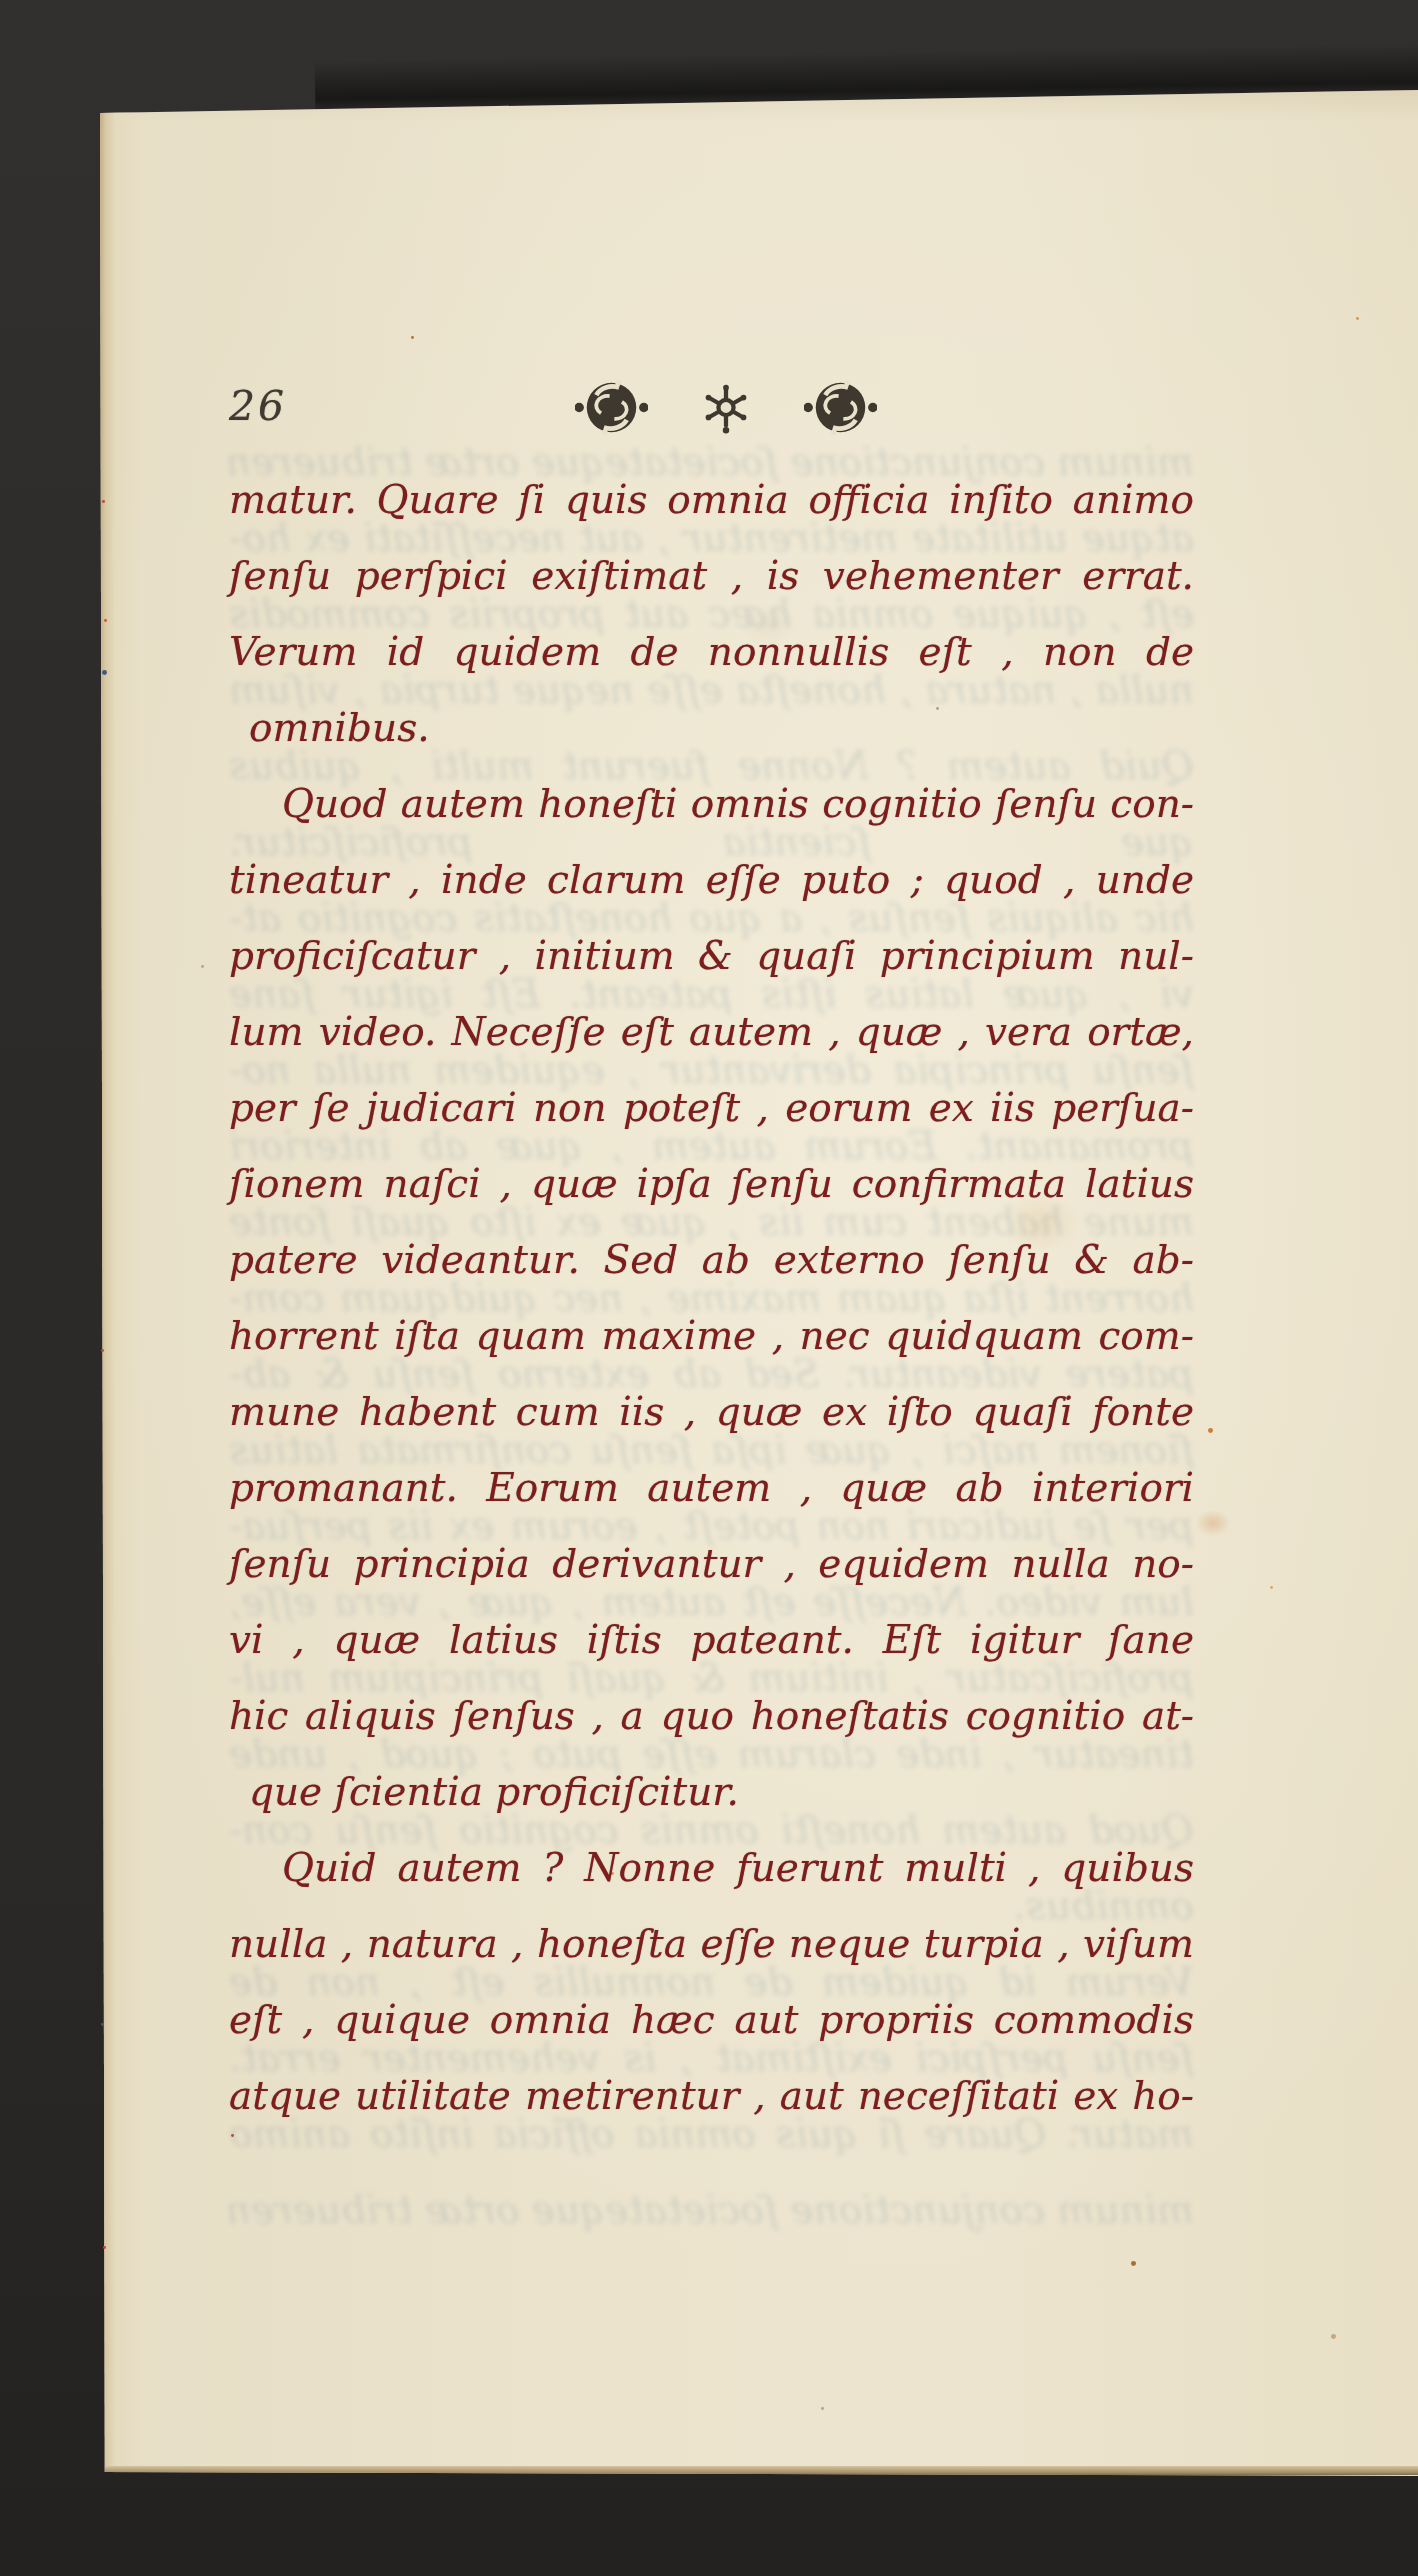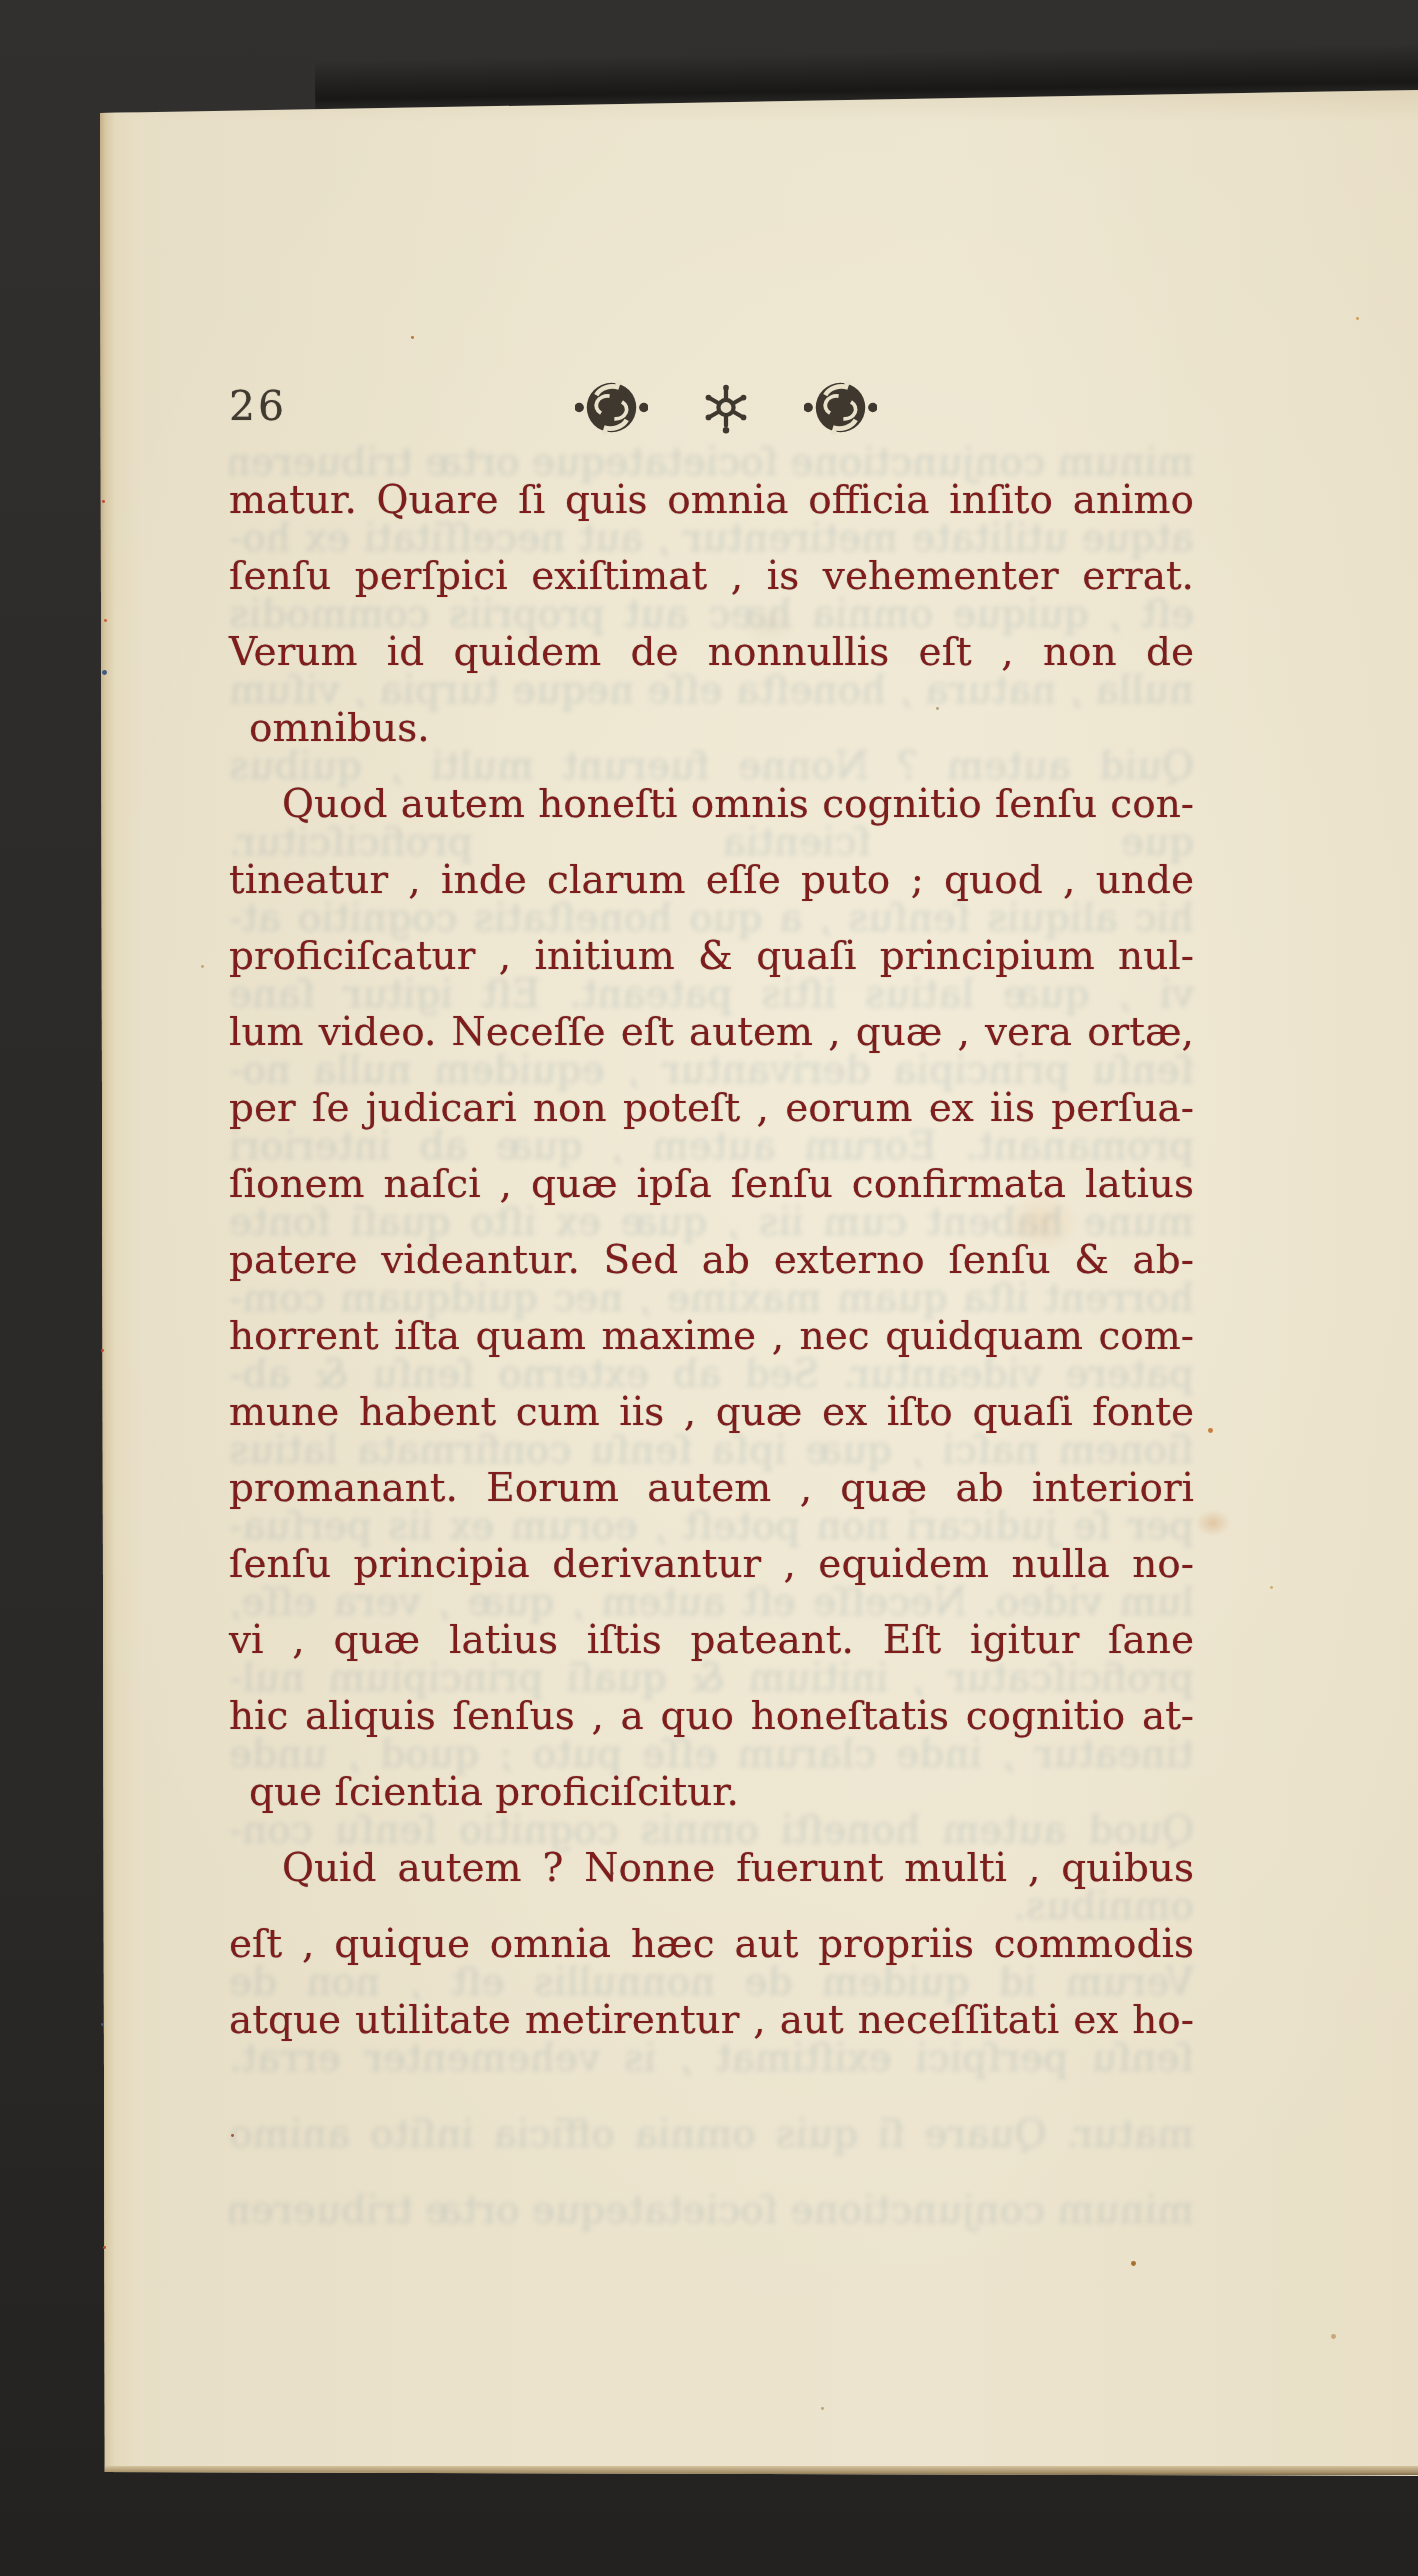--- a/index.html
+++ b/index.html
@@ -38,21 +38,21 @@
       1356px 317px 0 0 rgba(200,137,63,.8), 231px 2134px 0 0 #b04f33,
       1132px 2262px 0 1px #a8702f, 611px 1872px 0 0 rgba(191,138,69,.8),
       936px 707px 0 0 rgba(120,90,40,.5), 1270px 1586px 0 0 rgba(202,160,90,.8),
       201px 965px 0 0 rgba(185,140,74,.7), 1332px 2335px 0 1px rgba(170,110,50,.5),
       821px 2407px 0 0 rgba(160,120,60,.6),
       102px 500px 0 0 #c24a33, 104px 619px 0 0 #cf5a3a,
       103px 671px 0 1px #41597f, 101px 2023px 0 0 #40597f,
       103px 2246px 0 0 #c24a33, 101px 1349px 0 0 #c24a33;
   }
   
-  .content{position:absolute;inset:0;}
+  .content{position:absolute;inset:0;font-style:italic;}
   .pagenum{
     position:absolute;left:229px;top:382px;
     font-size:41px;color:#403a31;letter-spacing:2.9px;
     text-shadow:0 0 1px rgba(64,58,49,.6);
   }
   .ornaments{
     position:absolute;left:575px;top:378px;height:59px;
     display:flex;align-items:center;gap:52px;
   }
   .orn{display:block;}
@@ -180,18 +180,19 @@
       <div class="line">ſionem naſci , quæ ipſa ſenſu confirmata latius</div>
       <div class="line">patere videantur. Sed ab externo ſenſu &amp; ab-</div>
       <div class="line">horrent iſta quam maxime , nec quidquam com-</div>
       <div class="line">mune habent cum iis , quæ ex iſto quaſi fonte</div>
       <div class="line">promanant. Eorum autem , quæ ab interiori</div>
       <div class="line">ſenſu principia derivantur , equidem nulla no-</div>
       <div class="line">vi , quæ latius iſtis pateant. Eſt igitur ſane</div>
       <div class="line">hic aliquis ſenſus , a quo honeſtatis cognitio at-</div>
       <div class="line parend">que ſcientia proficiſcitur.</div>
       <div class="line indent">Quid autem ? Nonne fuerunt multi , quibus</div>
+      <div class="line">nulla , natura , honeſta eſſe neque turpia , viſum</div>
       <div class="line">eſt , quique omnia hæc aut propriis commodis</div>
       <div class="line">atque utilitate metirentur , aut neceſſitati ex ho-</div>
     </div>
 
 </div>
 
 
 </body></html>

